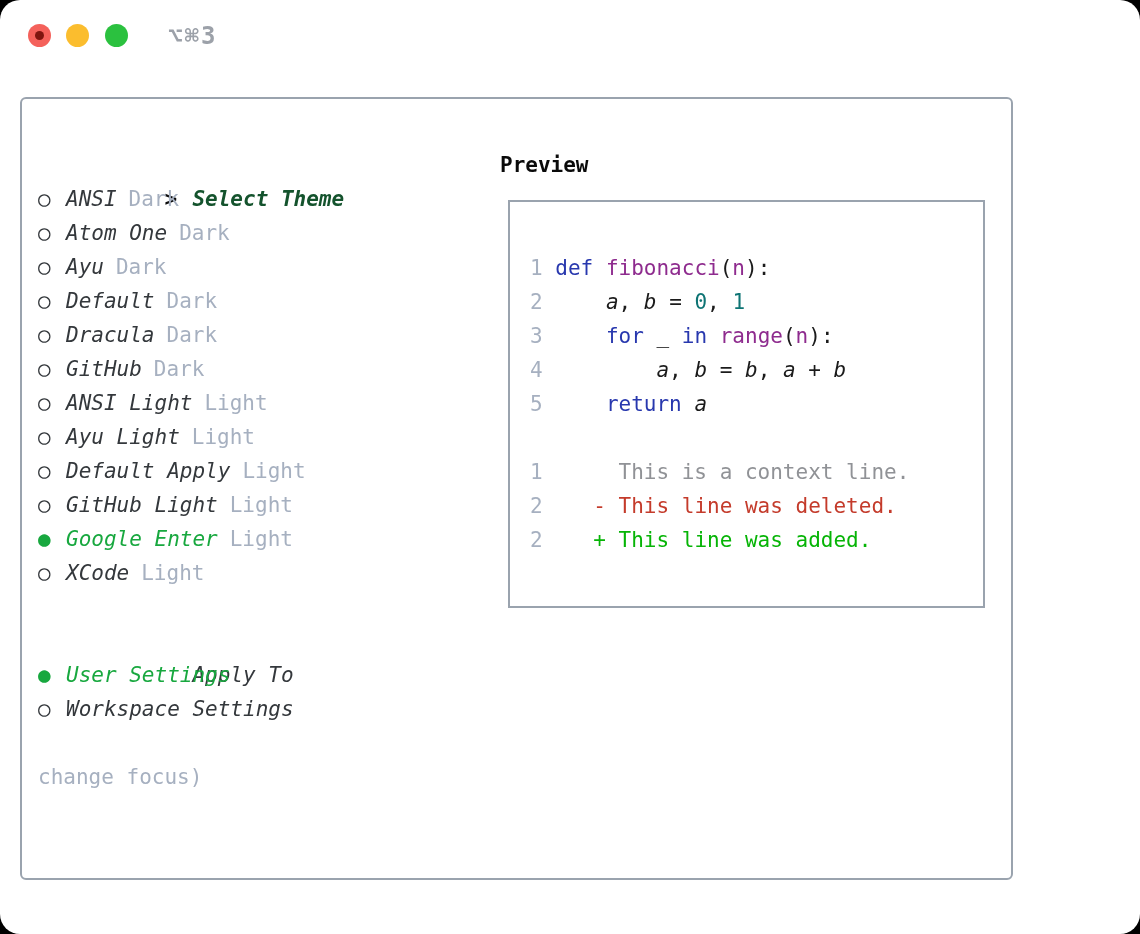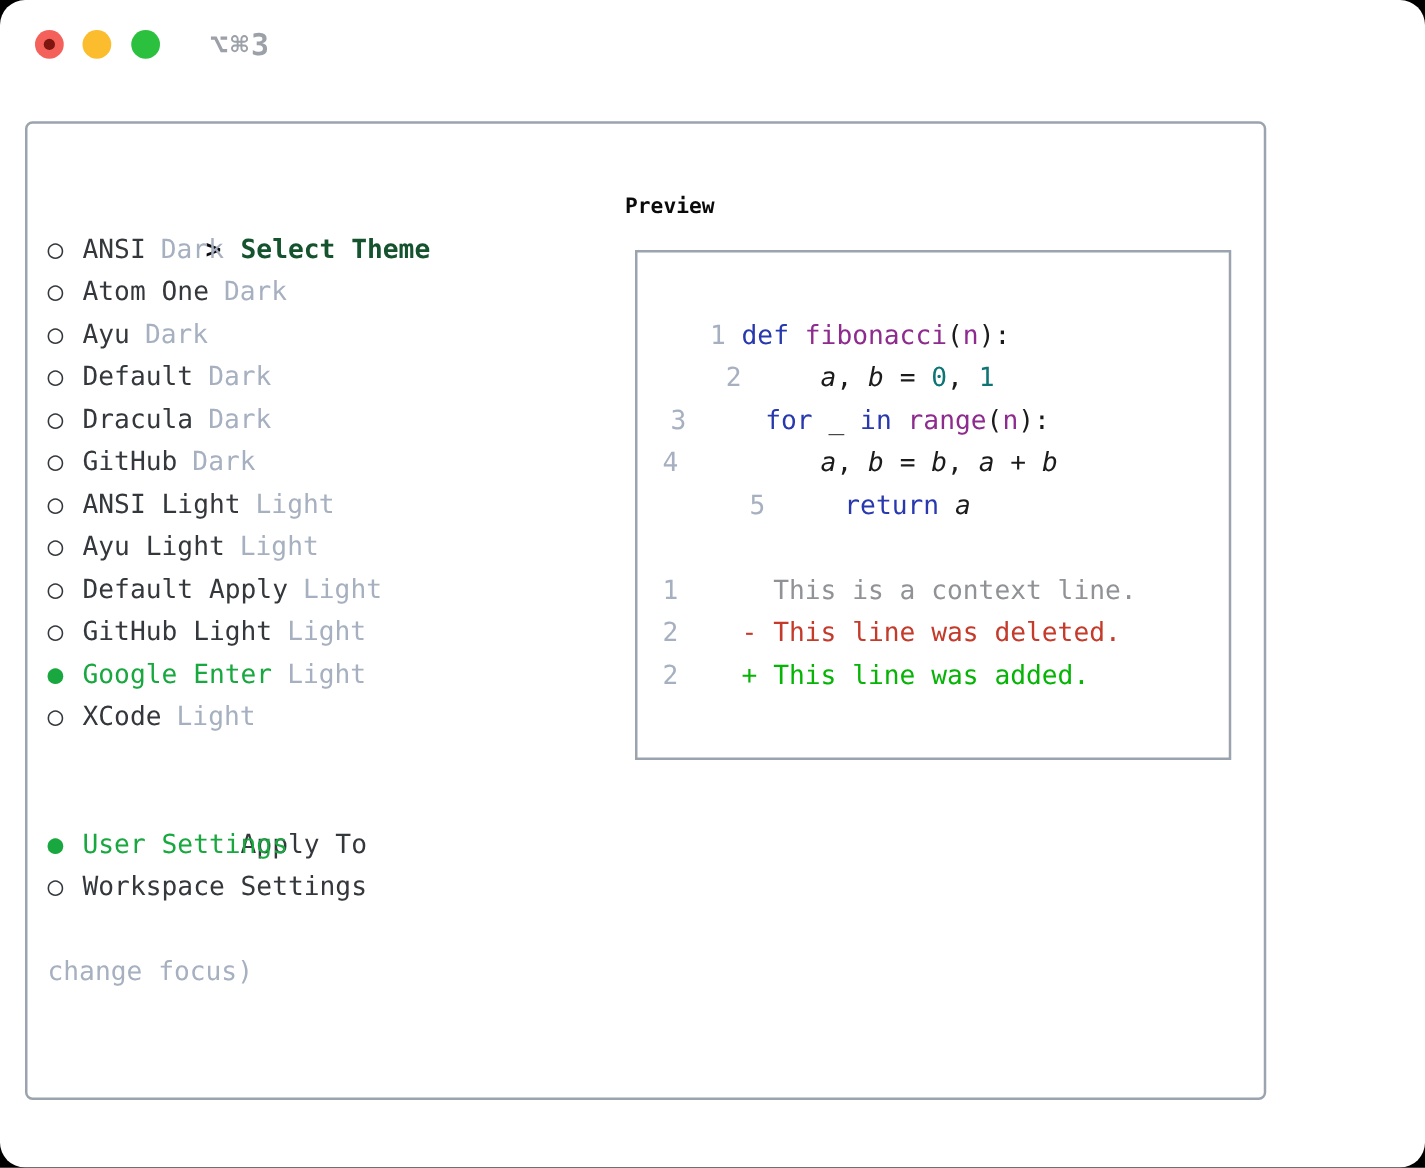--- a/index.html
+++ b/index.html
@@ -19,35 +19,35 @@
              color:#9ca1a9;letter-spacing:2px;}
 
   
   .panel{position:absolute;left:20px;top:97px;width:989px;height:779px;
          border:2px solid #9aa3ae;border-radius:6px;background:#fff;}
 
   .row{height:34px;line-height:34px;font-size:21px;white-space:pre;}
   .marker{display:inline-block;width:28px;color:#34383c;}
   .marker.hdr{font-weight:bold;color:#0a0a0a;}
   .marker.sel{color:#18a83f;}
-  .name{color:#34383c;}
+  .name{color:#34383c;font-style:italic;}
   .name.hdr{font-weight:bold;color:#14532d;}
   .name.sel{color:#18a83f;}
   .suffix{color:#a6b0c0;margin-left:12px;}
 
   .theme-list{position:absolute;left:16px;top:49px;}
   .apply-to{position:absolute;left:16px;top:525px;}
   .help{position:absolute;left:16px;top:661px;color:#a6b0c0;}
 
   
   .preview-header{position:absolute;left:478px;top:49px;height:34px;line-height:34px;
-                  font-size:17px;font-weight:bold;color:#0a0a0a;}
+                  font-size:21px;font-weight:bold;color:#0a0a0a;}
   .preview-box{position:absolute;left:486px;top:101px;width:473px;height:404px;
                border:2px solid #9aa3ae;background:#fff;}
-  .code{position:absolute;left:20px;top:49px;text-align:center;}
+  .code{position:absolute;left:20px;top:49px;}
   .diff{position:absolute;left:20px;top:253px;}
   .cline{height:34px;line-height:34px;font-size:21px;white-space:pre;}
   .s-ln{color:#a6b0c0;}
   .s-pl{color:#1b1b1b;}
   .s-kw{color:#2838ae;}
   .s-fn{color:#8e2b8e;}
   .s-num{color:#0e7474;}
   .s-var{color:#1b1b1b;font-style:italic;}
   .s-ctx{color:#909296;}
   .s-del{color:#c43b2b;}

